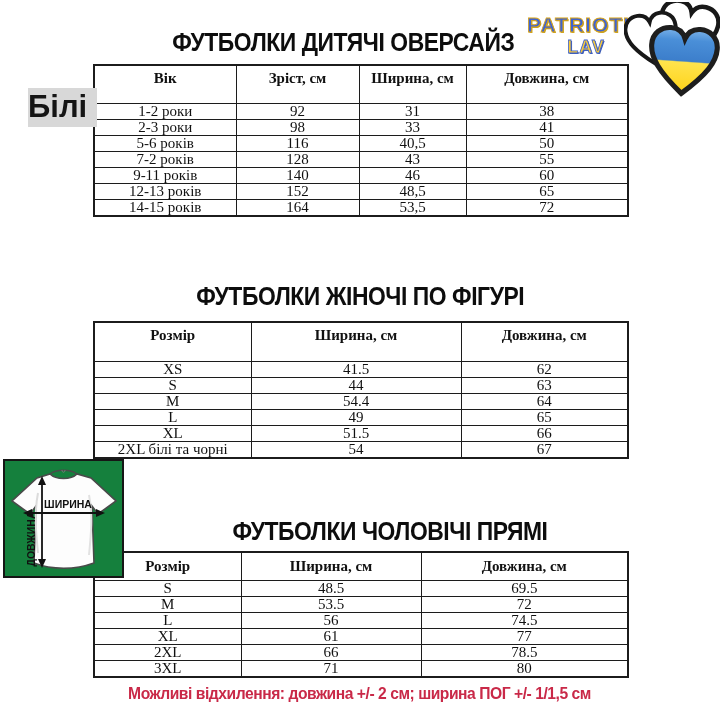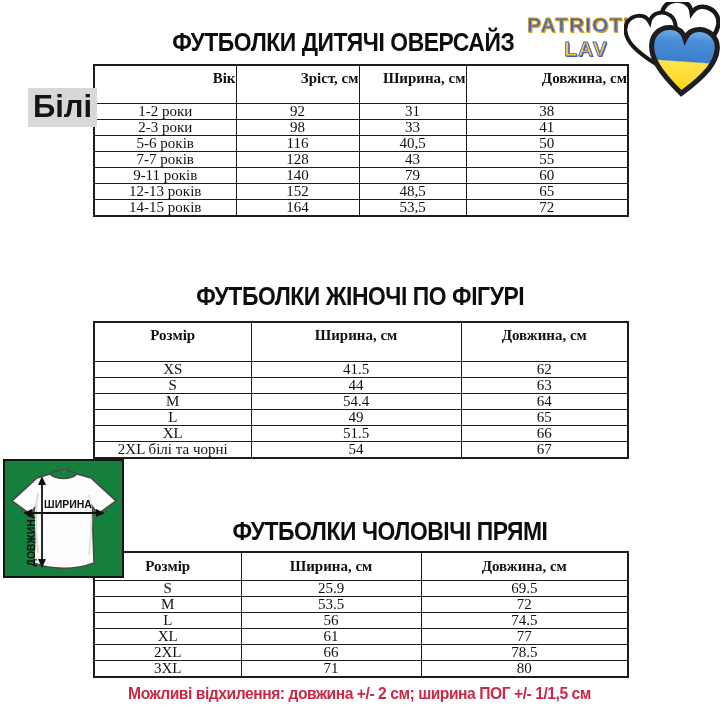--- a/index.html
+++ b/index.html
@@ -15,41 +15,41 @@
   .sec-title > span { display:inline-block; transform:scaleX(0.88); transform-origin:center; }
 
   
   .logo-line1 {
     font-weight:bold; font-size:21px; letter-spacing:1px; color:#3f63cf;
     -webkit-text-stroke:0.8px #d9a51c;
     text-shadow:1px 1px 0 #caa21d;
     white-space:nowrap;
   }
   .logo-line2 {
-    font-weight:bold; font-size:21px; letter-spacing:1px; color:#f7c radius;
+    font-weight:bold; font-size:18px; letter-spacing:1px; color:#f7c radius;
     color:#f8ca3a; -webkit-text-stroke:0.8px #3f63cf;
     text-shadow:1px 1px 0 #3b5bb0;
     text-align:center; white-space:nowrap;
   }
 
   
   .badge {
     background:#d8d8d8; color:#141414; font-weight:bold; font-size:31px;
-    width:69px; height:39px; line-height:38px; text-align:center; z-index:4;
+    width:69px; height:39px; line-height:38px; z-index:4;
   }
 
   
   table { border-collapse:collapse; table-layout:fixed; width:100%;
           font-family:"Liberation Serif", serif; background:#fff; }
   table, th, td { border:1.5px solid #1c1c1c; }
   table { border-width:2px; }
   th { font-weight:bold; font-size:15px; vertical-align:top; padding-top:4px; text-align:center; }
   td { font-size:15px; height:16px; line-height:15px; text-align:center;
        vertical-align:middle; white-space:nowrap; overflow:visible; }
-  .t1 th { height:38px;text-align:right; }
+  .t1 th { height:38px; }
   .t2 th { height:39px; }
   .t3 th { height:28px; vertical-align:middle; padding-top:0; }
   .t3 td { height:15.5px; }
   .t2 tbody tr:last-child td:first-child { overflow:visible; white-space:nowrap;text-align:center; }
 
   
   .diagram-box {
     left:3px; top:459px; width:121px; height:119px;
     border:2px solid #161616; background:#15803d; z-index:6;
   }
@@ -125,29 +125,29 @@
           <td>33</td>
           <td>41</td>
         </tr>
         <tr>
           <td>5-6 років</td>
           <td>116</td>
           <td>40,5</td>
           <td>50</td>
         </tr>
         <tr>
-          <td>7-7 років</td>
+          <td>7-2 років</td>
           <td>128</td>
           <td>43</td>
           <td>55</td>
         </tr>
         <tr>
           <td>9-11 років</td>
           <td>140</td>
-          <td>79</td>
+          <td>46</td>
           <td>60</td>
         </tr>
         <tr>
           <td>12-13 років</td>
           <td>152</td>
           <td>48,5</td>
           <td>65</td>
         </tr>
         <tr>
           <td>14-15 років</td>
@@ -250,21 +250,21 @@
     <thead>
         <tr>
           <th>Розмір</th>
           <th>Ширина, см</th>
           <th>Довжина, см</th>
         </tr>
       </thead>
     <tbody>
         <tr>
           <td>S</td>
-          <td>25.9</td>
+          <td>48.5</td>
           <td>69.5</td>
         </tr>
         <tr>
           <td>M</td>
           <td>53.5</td>
           <td>72</td>
         </tr>
         <tr>
           <td>L</td>
           <td>56</td>

